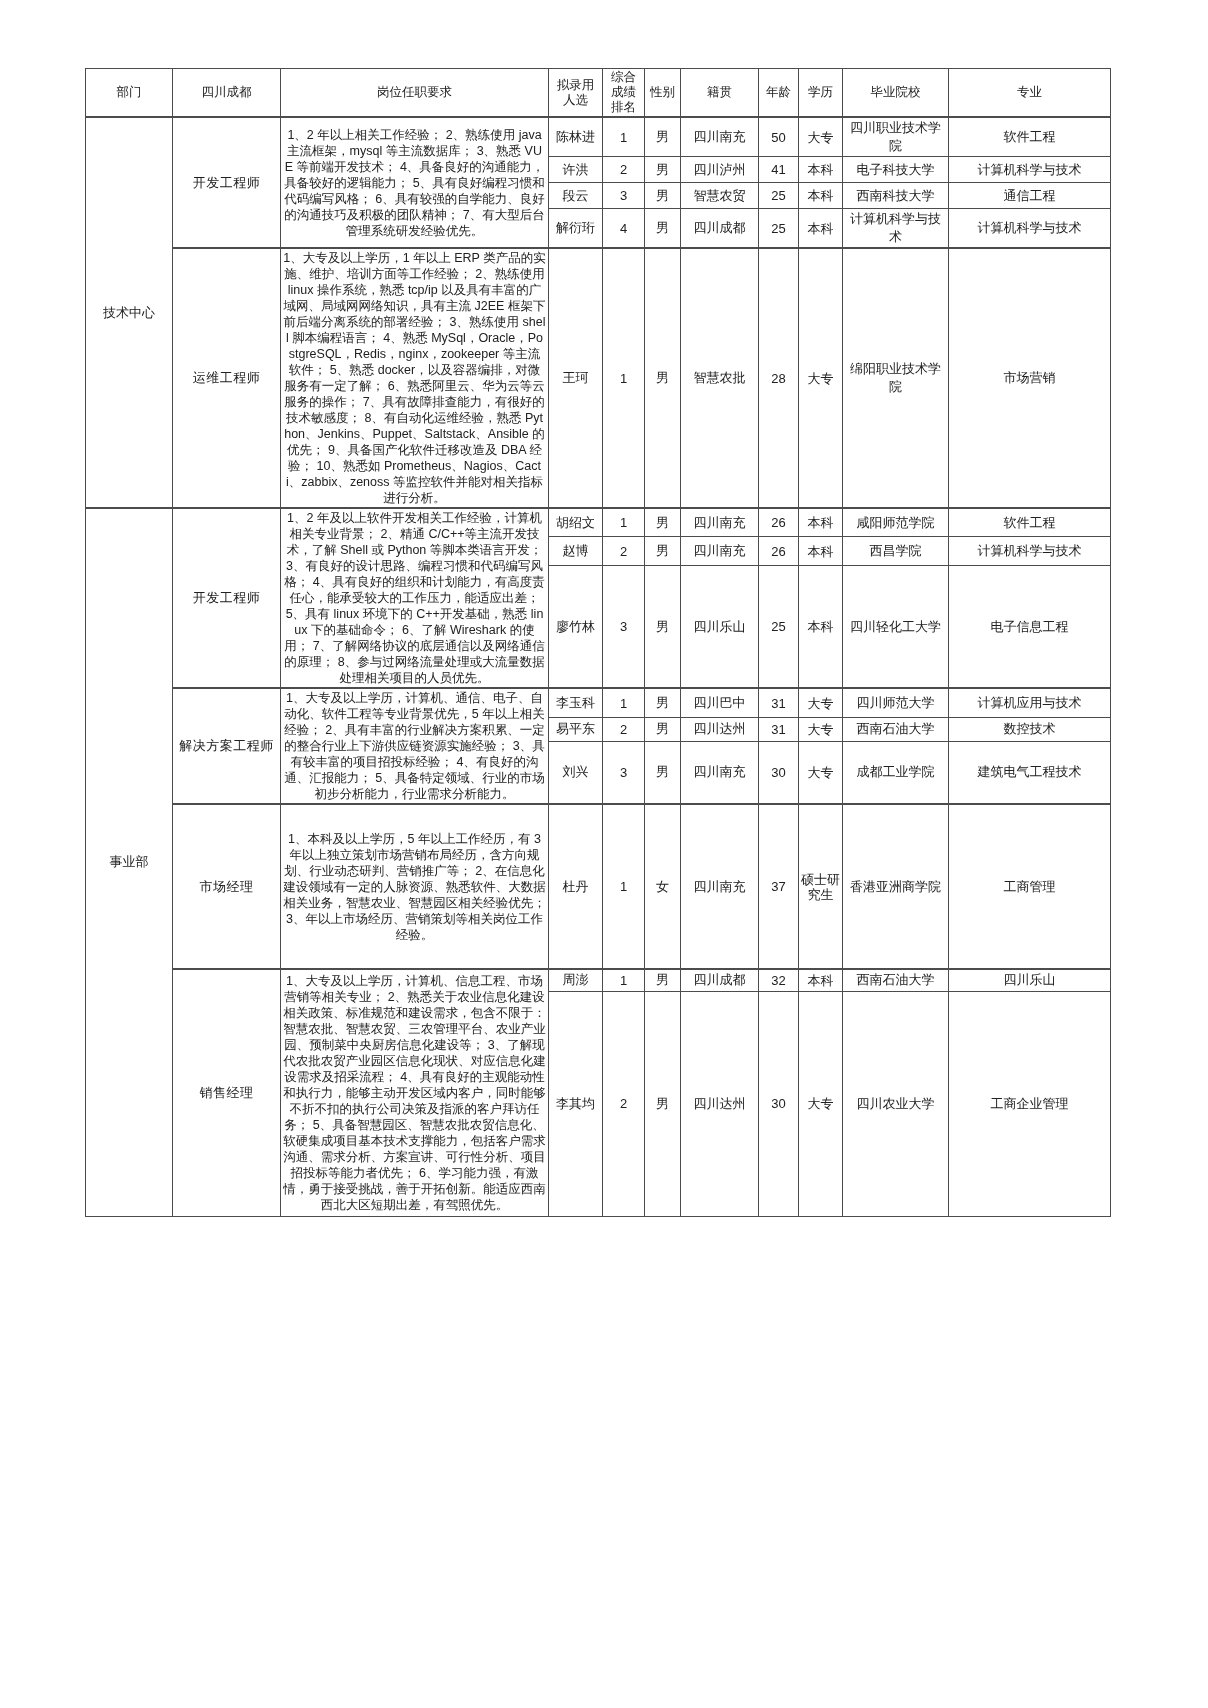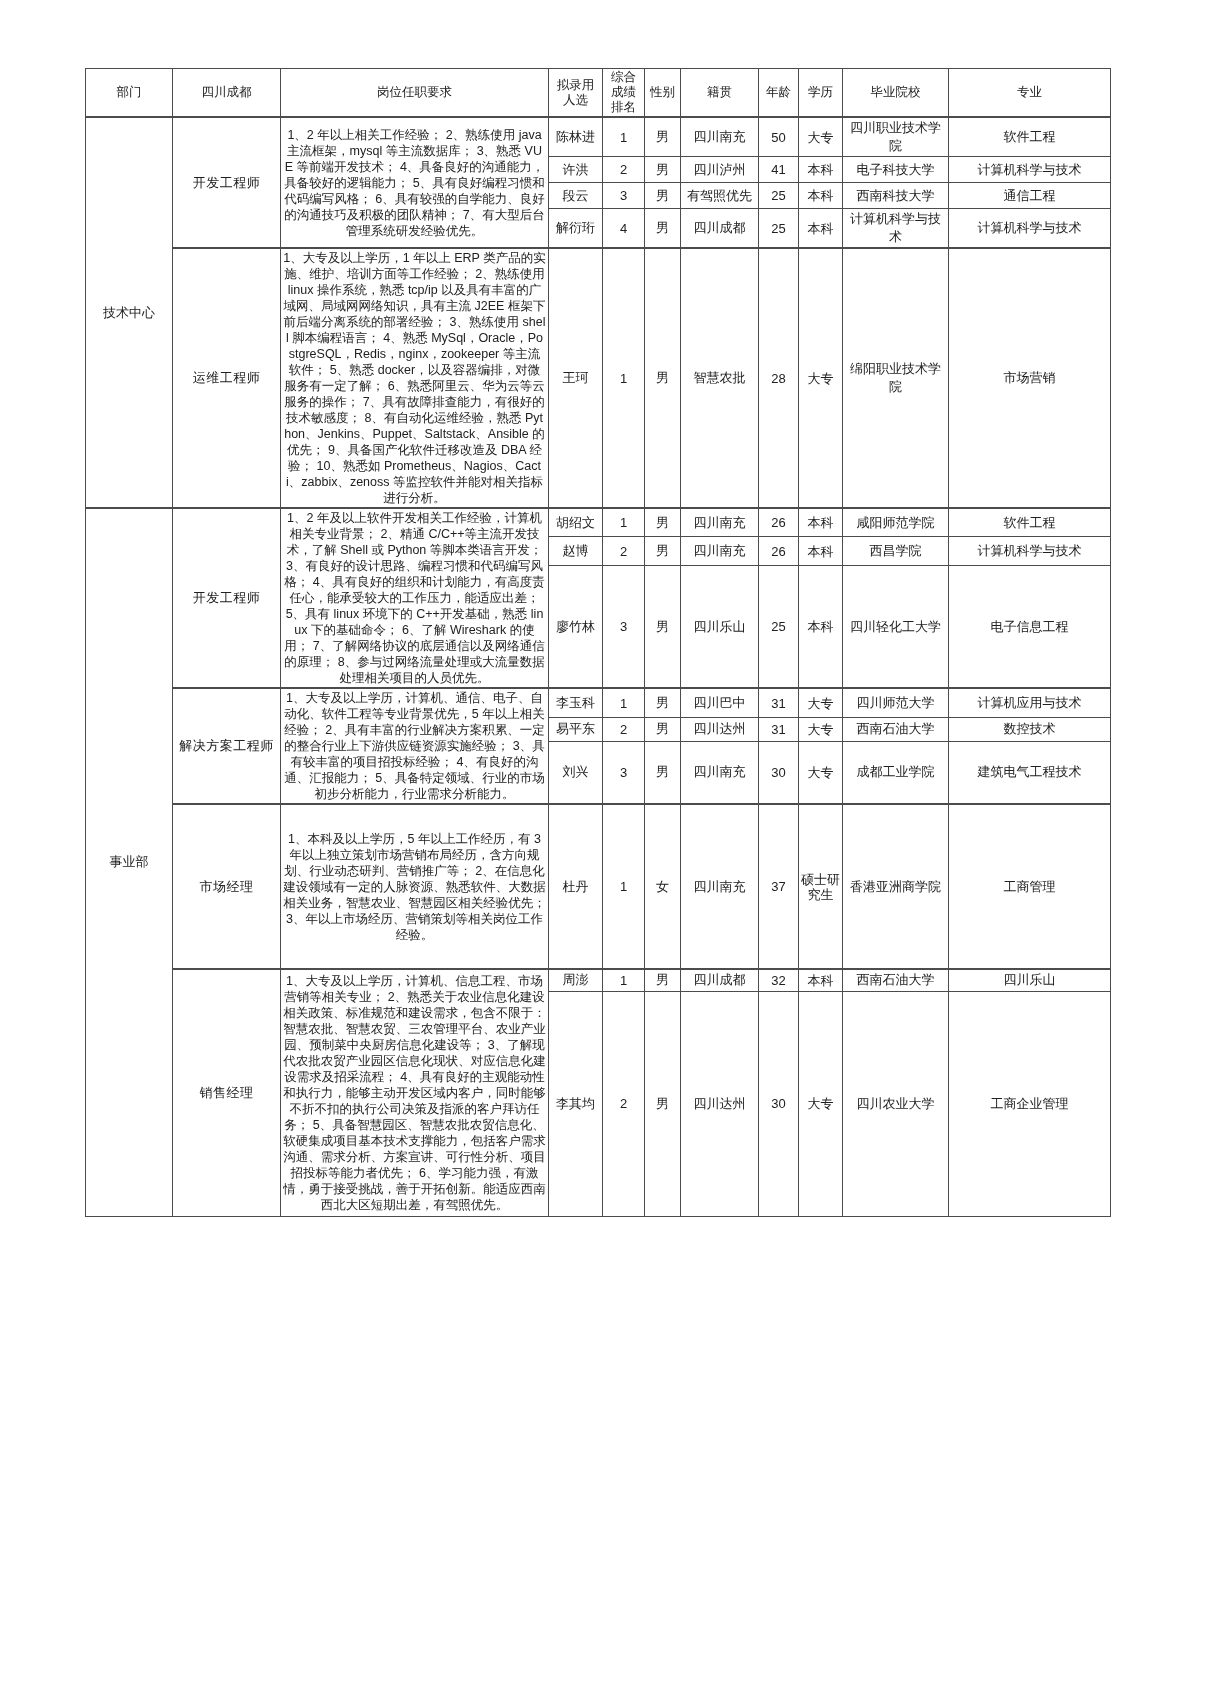--- a/index.html
+++ b/index.html
@@ -87,21 +87,21 @@
       <td>四川泸州</td>
       <td>41</td>
       <td class="edu">本科</td>
       <td class="school">电子科技大学</td>
       <td class="major">计算机科学与技术</td>
     </tr>
     <tr style="height:26px">
       <td>段云</td>
       <td>3</td>
       <td>男</td>
-      <td>有驾照优先</td>
+      <td>智慧农贸</td>
       <td>25</td>
       <td class="edu">本科</td>
       <td class="school">西南科技大学</td>
       <td class="major">通信工程</td>
     </tr>
     <tr style="height:28px">
       <td>解衍珩</td>
       <td>4</td>
       <td>男</td>
       <td>四川成都</td>

